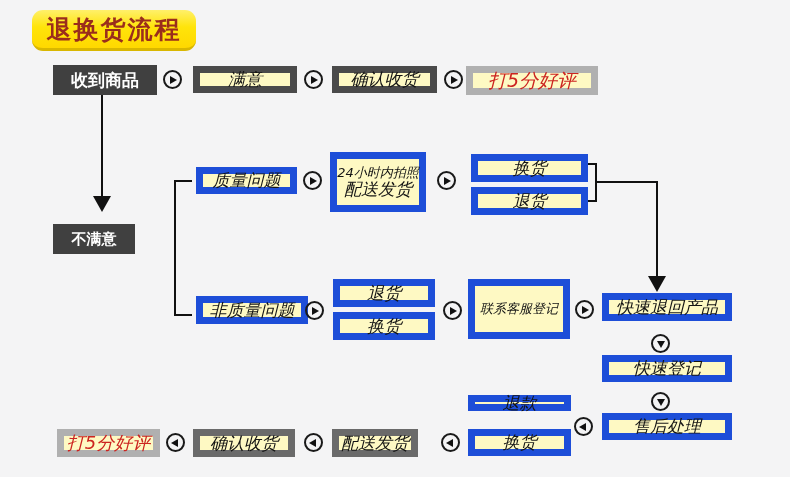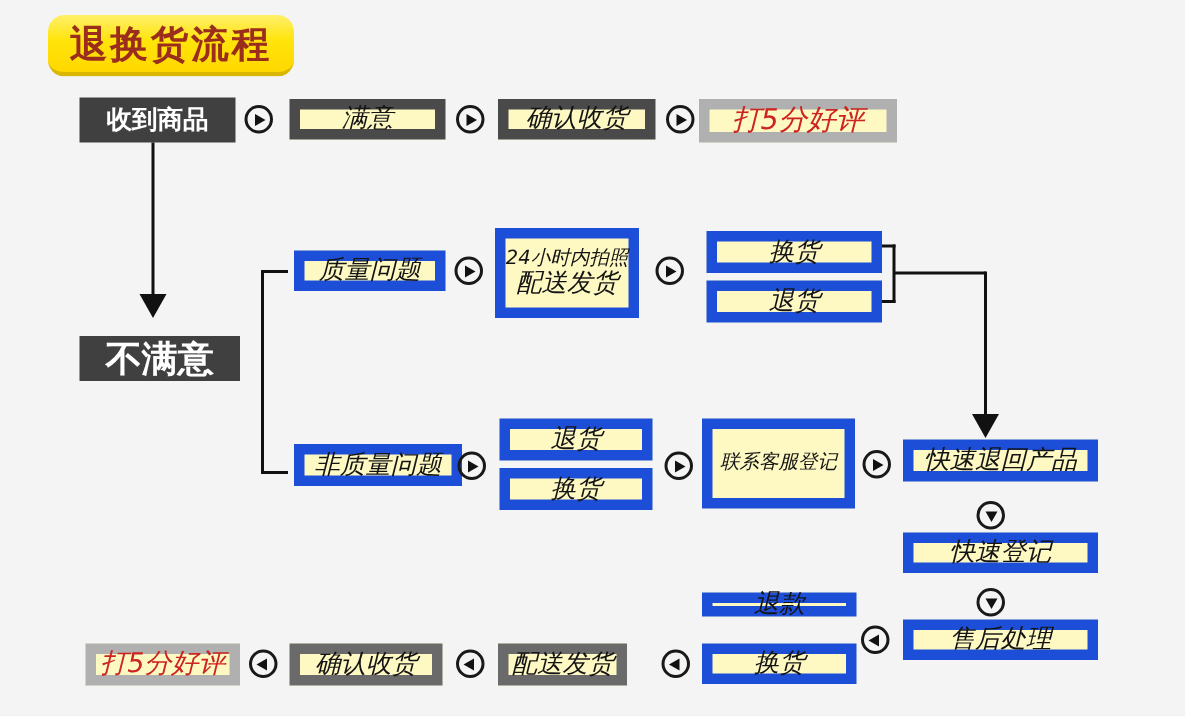--- a/index.html
+++ b/index.html
@@ -50,21 +50,21 @@
     </span>
   <div class="node wt bd" style="left:332px;top:66px;width:105px;height:27px;">确认收货</div>
   <span class="icon" style="left:444px;top:70px;">
       <span class="tri tri-r"></span>
     </span>
   <div class="node wt red" style="left:466px;top:66px;width:132px;height:29px;font-size:19px;border-color:#b0b0b0;">打5分好评</div>
 
   <div class="ln" style="left:101px;top:95px;width:2px;height:101px;"></div>
   <div class="ah-d" style="left:93px;top:196px;"></div>
 
-  <div class="node bk" style="left:53px;top:224px;width:107px;height:30px;font-size:24px;">不满意</div>
+  <div class="node bk" style="left:53px;top:224px;width:82px;height:30px;font-size:15px;">不满意</div>
 
   <div class="ln" style="left:174px;top:180px;width:2px;height:136px;"></div>
   <div class="ln" style="left:174px;top:180px;width:18px;height:2px;"></div>
   <div class="ln" style="left:174px;top:314px;width:18px;height:2px;"></div>
 
   <div class="node wt" style="left:196px;top:167px;width:101px;height:27px;">质量问题</div>
   <span class="icon" style="left:303px;top:171px;">
       <span class="tri tri-r"></span>
     </span>
   <div class="node wt two" style="left:330px;top:152px;width:96px;height:60px;">

